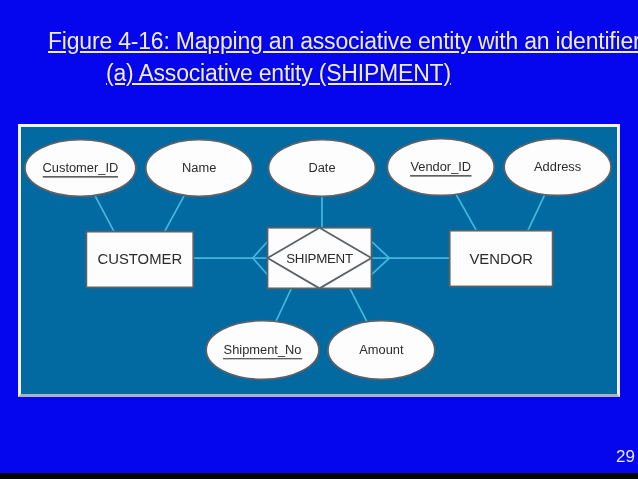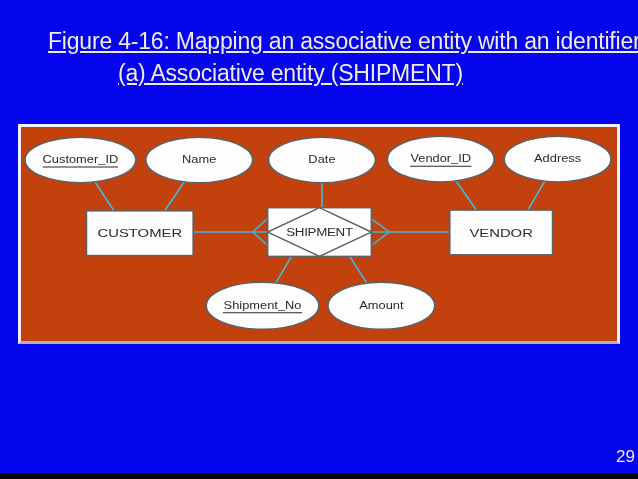--- a/index.html
+++ b/index.html
@@ -6,24 +6,24 @@
   body{
     width:638px;height:479px;position:relative;overflow:hidden;
     background:#0505ee;
     font-family:"Liberation Sans",sans-serif;
   }
   .title-line{
     position:absolute;color:#efebe3;font-size:23px;letter-spacing:-0.2px;
     white-space:nowrap;text-shadow:0 0 1px rgba(0,0,0,.35);text-decoration:underline;
   }
   #title1{left:48px;top:28px;}
-  #title2{left:118px;top:60px;}
+  #title2{left:106px;top:60px;}
   .panel{
-    position:absolute;left:18px;top:124px;width:602px;height:220px;
-    background:#c2410c;border:3px solid #eef2f6;border-bottom-color:#aab4bb;
+    position:absolute;left:18px;top:124px;width:602px;height:273px;
+    background:#0369a1;border:3px solid #eef2f6;border-bottom-color:#aab4bb;
     box-sizing:border-box;
   }
   .panel svg{display:block;width:100%;height:100%;}
   svg text{
     font-family:"Liberation Sans",sans-serif;fill:#2b2b2b;
   }
   .ellipse-label{font-size:13px;}
   .entity-label{font-size:15px;}
   .diamond-label{font-size:13.5px;letter-spacing:-0.3px;}
   .page-number{

